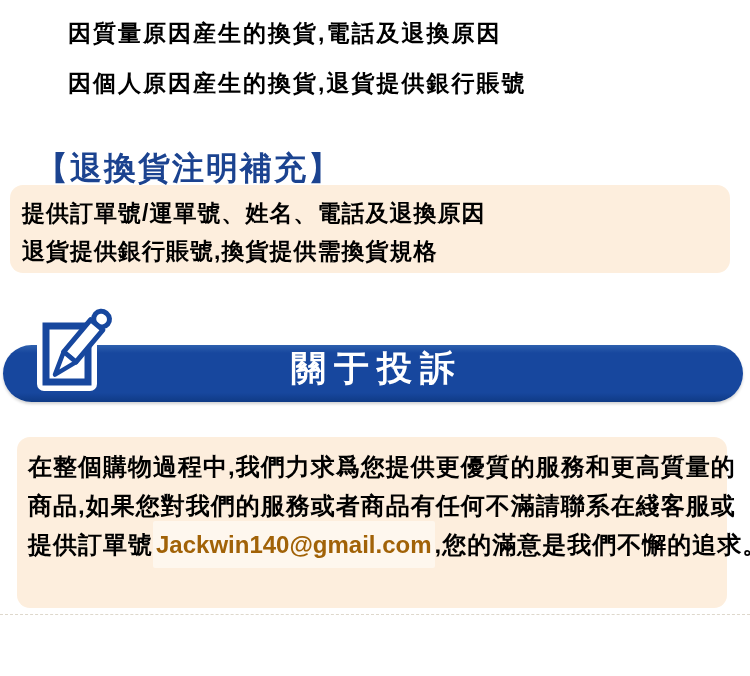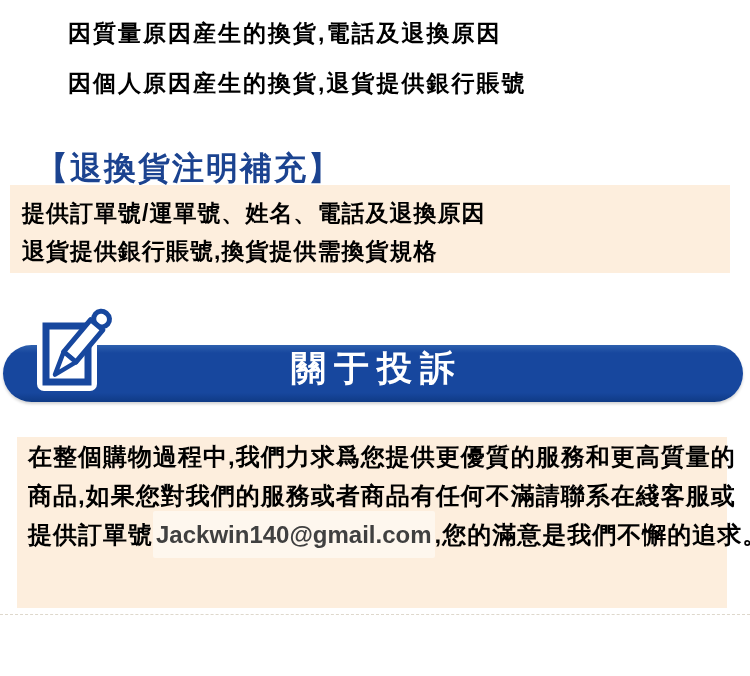--- a/index.html
+++ b/index.html
@@ -17,21 +17,21 @@
     white-space:nowrap;
   }
   .intro-line.l1{top:18px;}
   .intro-line.l2{top:68px;}
   .section-heading{
     position:absolute;left:25px;top:136px;margin:11px;
     font-size:32px;font-weight:bold;letter-spacing:2px;
     color:#1b4390;white-space:nowrap;
   }
   .panel{
-    position:absolute;background:#fdeedd;
+    position:absolute;background:#fdeedd;border-radius:13px;
   }
   .panel.return-panel{
     left:10px;top:185px;width:720px;height:88px;
     padding:0;
   }
   .panel.return-panel .panel-line{
     margin:0;padding-left:12px;
     font-size:23px;font-weight:bold;letter-spacing:1px;
     line-height:38px;white-space:nowrap;
   }
@@ -52,23 +52,23 @@
     position:absolute;left:30px;top:290px;width:110px;height:125px;
   }
   .panel.complaint-panel{
     left:17px;top:437px;width:710px;height:171px;
   }
   .panel.complaint-panel .body-line{
     margin:0;padding-left:11px;
     font-size:24px;font-weight:bold;letter-spacing:1px;
     line-height:39px;white-space:nowrap;
   }
-  .panel.complaint-panel .body-line.first{padding-top:0;}
+  .panel.complaint-panel .body-line.first{padding-top:10px;}
   .email-link{
-    color:#404040;text-decoration:none;
+    color:#a16207;text-decoration:none;
     font-family:"Liberation Sans",sans-serif;font-weight:bold;
     letter-spacing:0;
     background:rgba(255,255,255,0.5);
     border-radius:2px;padding:10px 3px;
   }
   .dashed-divider{
     position:absolute;left:0;top:614px;width:750px;height:0;
     border-top:1px dashed #ded8cc;
   }
 </style>

